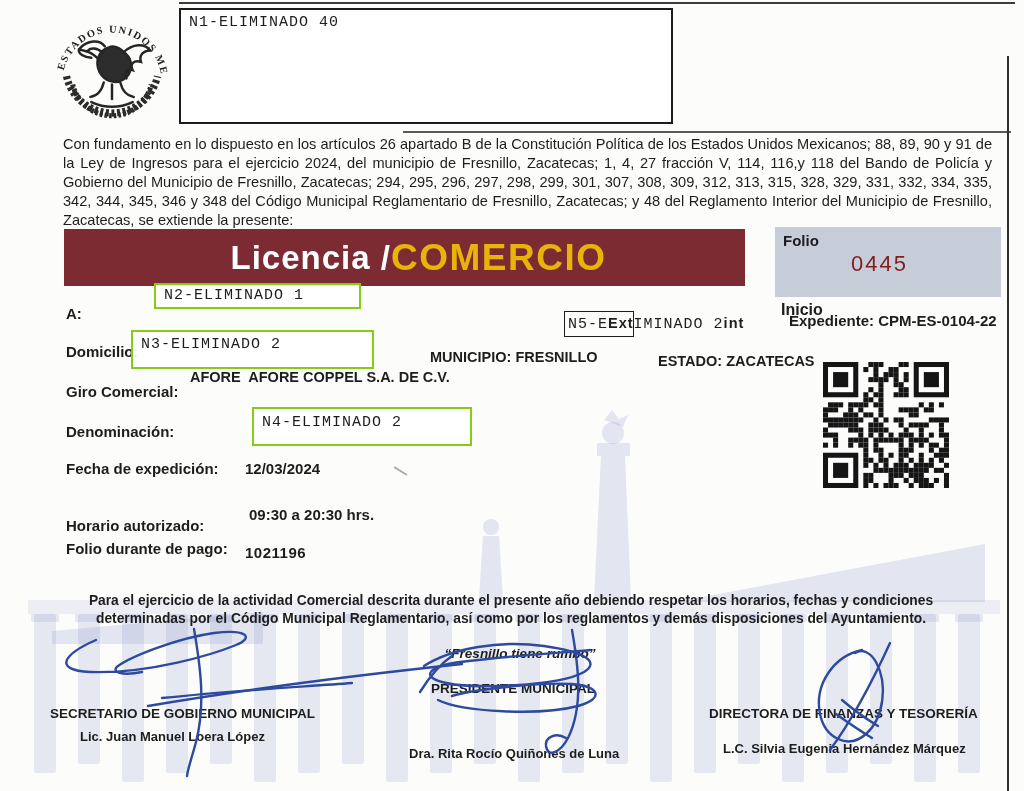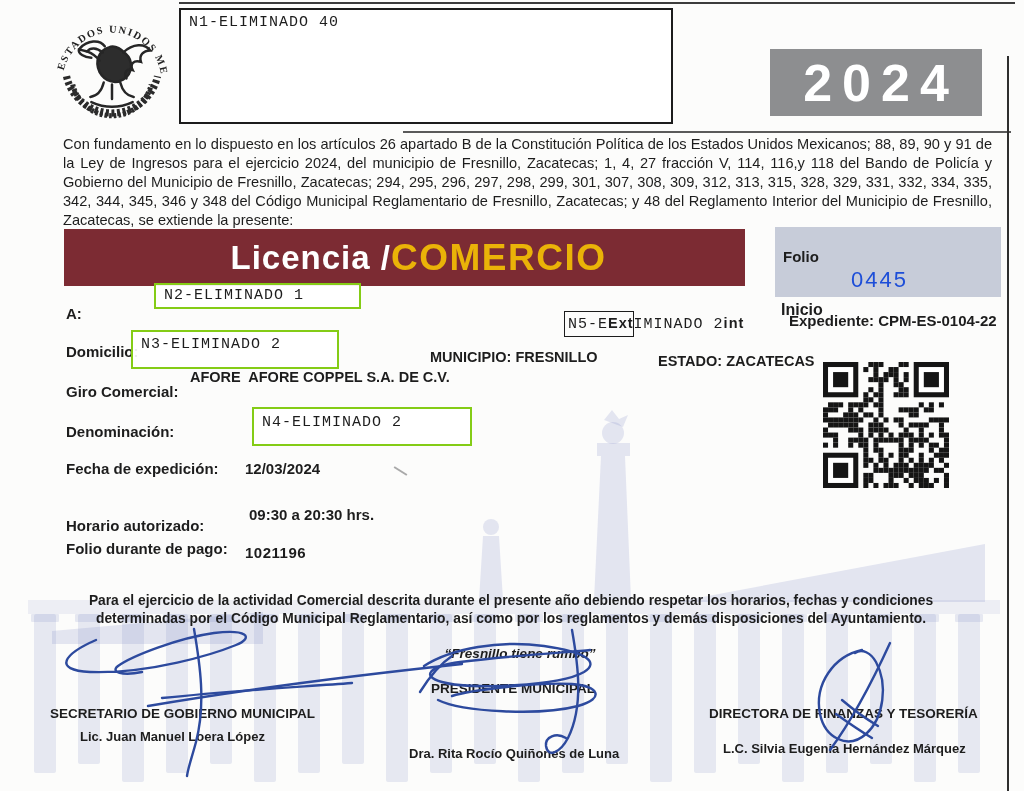--- a/index.html
+++ b/index.html
@@ -22,29 +22,29 @@
   .n1-box { left:179px; top:8px; width:494px; height:116px; background:#fff; border:2px solid #1c1c1c; padding:4px 8px; font-size:15px; letter-spacing:1px; z-index:2; }
   .year-badge { left:770px; top:49px; width:212px; height:67px; display:flex; align-items:center; justify-content:center; color:#fff; font-size:52px; font-weight:800; letter-spacing:10px; padding-left:10px; z-index:2; }
 
   .legal-par { left:63px; top:135px; width:929px; font-size:14.6px; line-height:19.1px; text-align:justify; z-index:2; }
 
   
   .banner { left:64px; top:229px; width:681px; height:57px; display:flex; align-items:center; justify-content:center; z-index:2;padding-left:28px; }
   .banner .t1 { color:#fff; font-size:33px; font-weight:600; letter-spacing:1px; }
   .banner .t2 { color:#eab308; font-size:37px; font-weight:800; letter-spacing:1.5px; }
   .folio-box { left:775px; top:227px; width:226px; height:70px; padding:5px 8px; z-index:2; }
-  .folio-label { font-size:15px; font-weight:700;margin-top:16px; }
+  .folio-label { font-size:15px; font-weight:700; }
   .folio-number { margin:2px 0 0 68px; font-size:22px; letter-spacing:2px; }
   .inicio { left:781px; top:301px; font-size:16px; font-weight:700; z-index:2; }
   .expediente { left:789px; top:312px; font-size:15px; font-weight:700; z-index:2; }
 
   
   .rbox { background:rgba(255,255,255,.92); border:2px solid #84cc16; font-size:15px; letter-spacing:1px; z-index:2; }
   .n2-box { left:154px; top:283px; width:207px; height:26px; padding:2px 8px; }
-  .n3-box { left:131px; top:330px; width:208px; height:39px; padding:4px 8px; }
+  .n3-box { left:131px; top:330px; width:243px; height:39px; padding:4px 8px; }
   .n4-box { left:252px; top:407px; width:220px; height:39px; padding:5px 8px; }
 
   .lbl { font-size:15px; font-weight:700; z-index:2; }
   .a-label { left:66px; top:305px; }
   .n5-line { left:568px; top:315px; font-size:15px; letter-spacing:1px; z-index:2; }
   .n5-frame { left:564px; top:311px; width:70px; height:26px; border:1.5px solid #1c1c1c; z-index:2; }
   .n5-line b { font-family:"Liberation Sans",sans-serif; font-size:14.5px; }
   .domicilio-label { left:66px; top:343px; }
   .municipio { left:430px; top:349px; font-size:14.5px; font-weight:700; z-index:2; }
   .estado { left:658px; top:353px; font-size:14.5px; font-weight:700; z-index:2; }
@@ -171,32 +171,31 @@
       <path d="M71,45 C80,36 92,36 97,43 C90,43 86,48 88,54 C81,52 77,56 80,62 C74,60 71,65 74,70"></path>
       <path d="M52,74 C50,82 46,87 39,88 M60,76 L60,90 M68,74 C70,82 75,87 81,88"></path>
       <path d="M40,93 C53,99 67,99 80,93"></path>
     </g>
   </svg>
 
   <div class="abs n1-box mono">
     <span>N1-ELIMINADO 40</span>
   </div>
 
-  <div class="abs year-badge" style="background: rgb(141, 142, 144);">2024</div>
 
   <div class="abs legal-par">Con fundamento en lo dispuesto en los artículos 26 apartado B de la Constitución Política de los Estados Unidos Mexicanos; 88, 89, 90 y 91 de la Ley de Ingresos para el ejercicio 2024, del municipio de Fresnillo, Zacatecas; 1, 4, 27 fracción V, 114, 116,y 118 del Bando de Policía y Gobierno del Municipio de Fresnillo, Zacatecas; 294, 295, 296, 297, 298, 299, 301, 307, 308, 309, 312, 313, 315, 328, 329, 331, 332, 334, 335, 342, 344, 345, 346 y 348 del Código Municipal Reglamentario de Fresnillo, Zacatecas; y 48 del Reglamento Interior del Municipio de Fresnillo, Zacatecas, se extiende la presente:</div>
 
   <div class="abs banner" style="background: rgb(124, 43, 51);">
     <span class="t1">Licencia /</span>
       <span class="t2">COMERCIO</span>
   </div>
 
   <div class="abs folio-box" style="background: rgb(199, 204, 217);">
     <div class="folio-label">Folio</div>
-    <div class="folio-number" style="color: #1d4ed8;">0445</div>
+    <div class="folio-number" style="color: #7f1d1d;">0445</div>
   </div>
   <div class="abs inicio">Inicio</div>
   <div class="abs expediente">Expediente: CPM-ES-0104-22</div>
 
   <div class="abs rbox n2-box mono">
     <span>N2-ELIMINADO 1</span>
   </div>
   <div class="abs lbl a-label">A:</div>
 
   <div class="abs n5-frame"></div>

